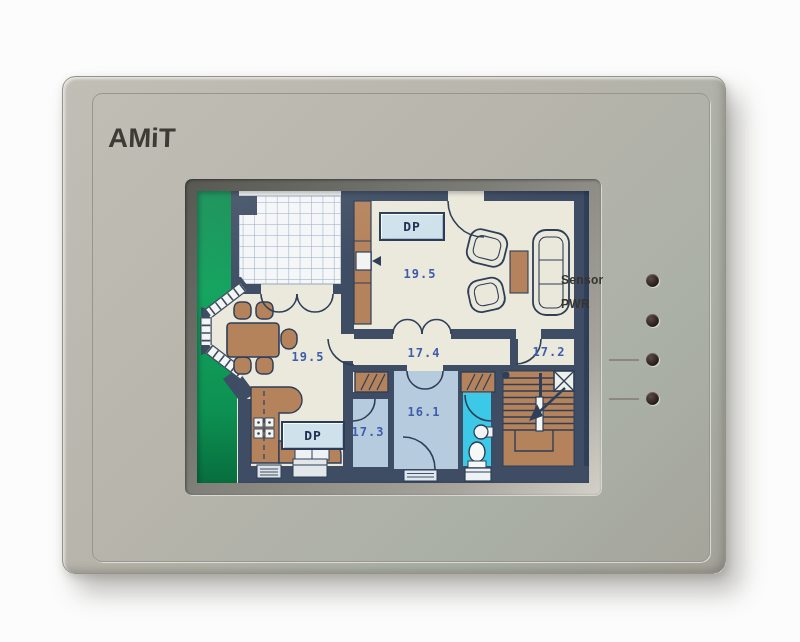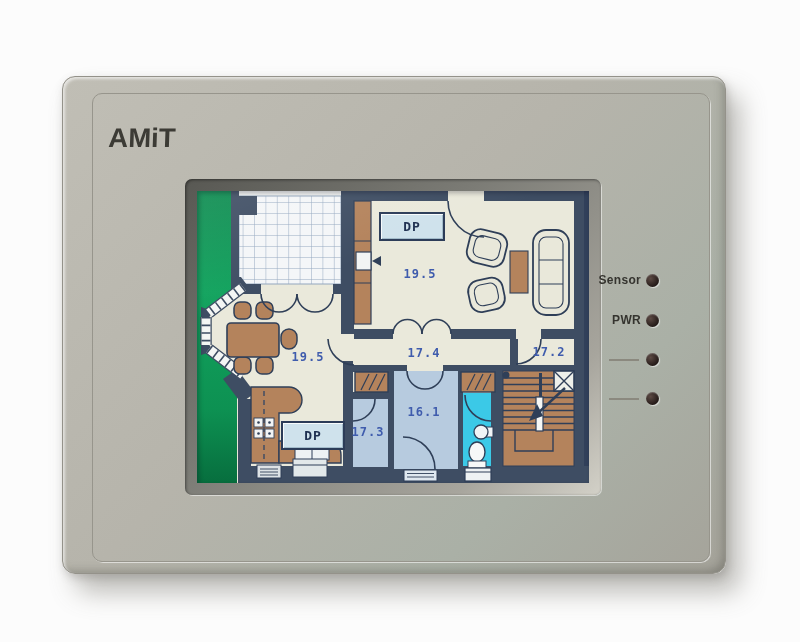--- a/index.html
+++ b/index.html
@@ -23,21 +23,21 @@
           box-shadow:inset 2px 2px 5px rgba(0,0,20,.28);
           background:linear-gradient(160deg,rgba(255,255,255,.10),rgba(255,255,255,0) 30%);}
   .dp-btn{position:absolute;background:#cfe2ec;border:2px solid #2c3c58;
           box-shadow:inset 1px 1px 0 rgba(255,255,255,.85), inset -1px -1px 0 rgba(120,150,170,.5);
           color:#1e2f50;font:700 13px "DejaVu Sans Mono",monospace;
           display:flex;align-items:center;justify-content:center;letter-spacing:1px;cursor:pointer;}
   .dp-top{left:182px;top:21px;width:62px;height:25px;}
   .dp-bottom{left:84px;top:230px;width:60px;height:25px;}
   .temp{position:absolute;color:#3f5cad;font:700 12px "DejaVu Sans Mono",monospace;
         letter-spacing:1px;transform:translate(-50%,-50%);white-space:nowrap;}
-  .led-label{position:absolute;left:498px;width:80px;text-align:right;
+  .led-label{position:absolute;left:498px;width:80px;text-align:left;
         font-size:12px;font-weight:700;color:#35342f;letter-spacing:.3px;}
   .led{position:absolute;width:13px;height:13px;border-radius:50%;
         background:radial-gradient(circle at 35% 35%,#5c4a44,#241a18 70%);
         box-shadow:inset 0 1px 1px rgba(255,255,255,.25), 1px 1px 1px rgba(255,255,255,.6);}
   .led-dash{position:absolute;width:30px;height:2px;background:#8b897f;}
   svg{position:absolute;left:0;top:0;}
 </style>
 </head>
 <body>
 
@@ -229,20 +229,20 @@
         <div class="temp" style="left:111px;top:166px">19.5</div>
         <div class="temp" style="left:227px;top:162px">17.4</div>
         <div class="temp" style="left:352px;top:161px">17.2</div>
         <div class="temp" style="left:171px;top:241px">17.3</div>
         <div class="temp" style="left:227px;top:221px">16.1</div>
       </div>
     </div>
 
     <div class="led-label" style="top:196px">Sensor</div>
     <div class="led" style="left:583px;top:197px"></div>
-    <div class="led-label" style="top:236px">PWR</div>
+    <div class="led-label" style="top:220px">PWR</div>
     <div class="led" style="left:583px;top:237px"></div>
     <div class="led-dash" style="left:546px;top:282px"></div>
     <div class="led" style="left:583px;top:276px"></div>
     <div class="led-dash" style="left:546px;top:321px"></div>
     <div class="led" style="left:583px;top:315px"></div>
   </div>
 </div>
 
 </body></html>

